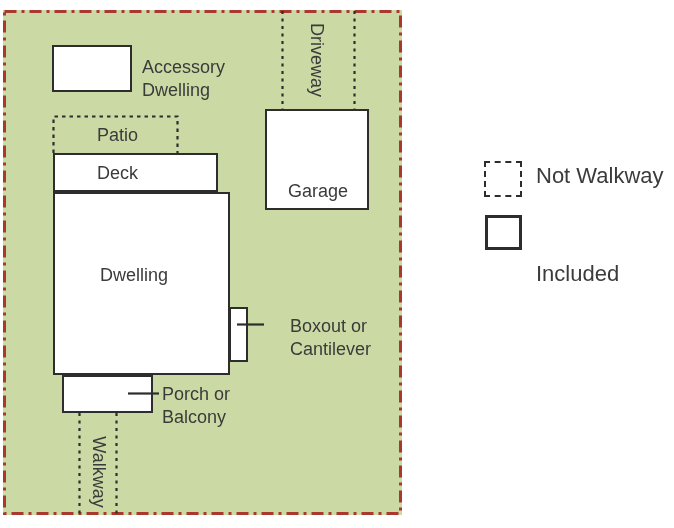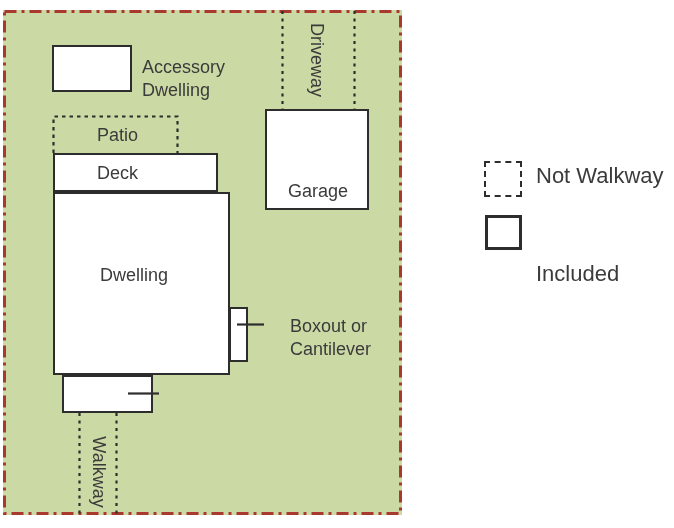--- a/index.html
+++ b/index.html
@@ -73,20 +73,24 @@
 
   <div class="lbl" style="left:97px;top:162px;">Deck</div>
 
   <div class="lbl" style="left:100px;top:264px;">Dwelling</div>
 
   <div class="lbl" style="left:270px;top:315px;margin-left:20px;">
     <div>Boxout or</div>
     <div>Cantilever</div>
   </div>
 
+  <div class="lbl" style="left:162px;top:383px;">
+    <div>Porch or</div>
+    <div>Balcony</div>
+  </div>
 
   <div class="lbl vertical" style="left:98px;top:472px;">Walkway</div>
 
   <div>
     <div class="legend-swatch dashed" style="left:484px;top:161px;width:38px;height:36px;"></div>
     <div class="legend-lbl" style="left:536px;top:163px;">Not Walkway</div>
     <div class="legend-swatch solid" style="left:485px;top:215px;width:37px;height:35px;"></div>
     <div class="legend-lbl" style="left:536px;top:217px;margin-top:44px;">Included</div>
   </div>
 

